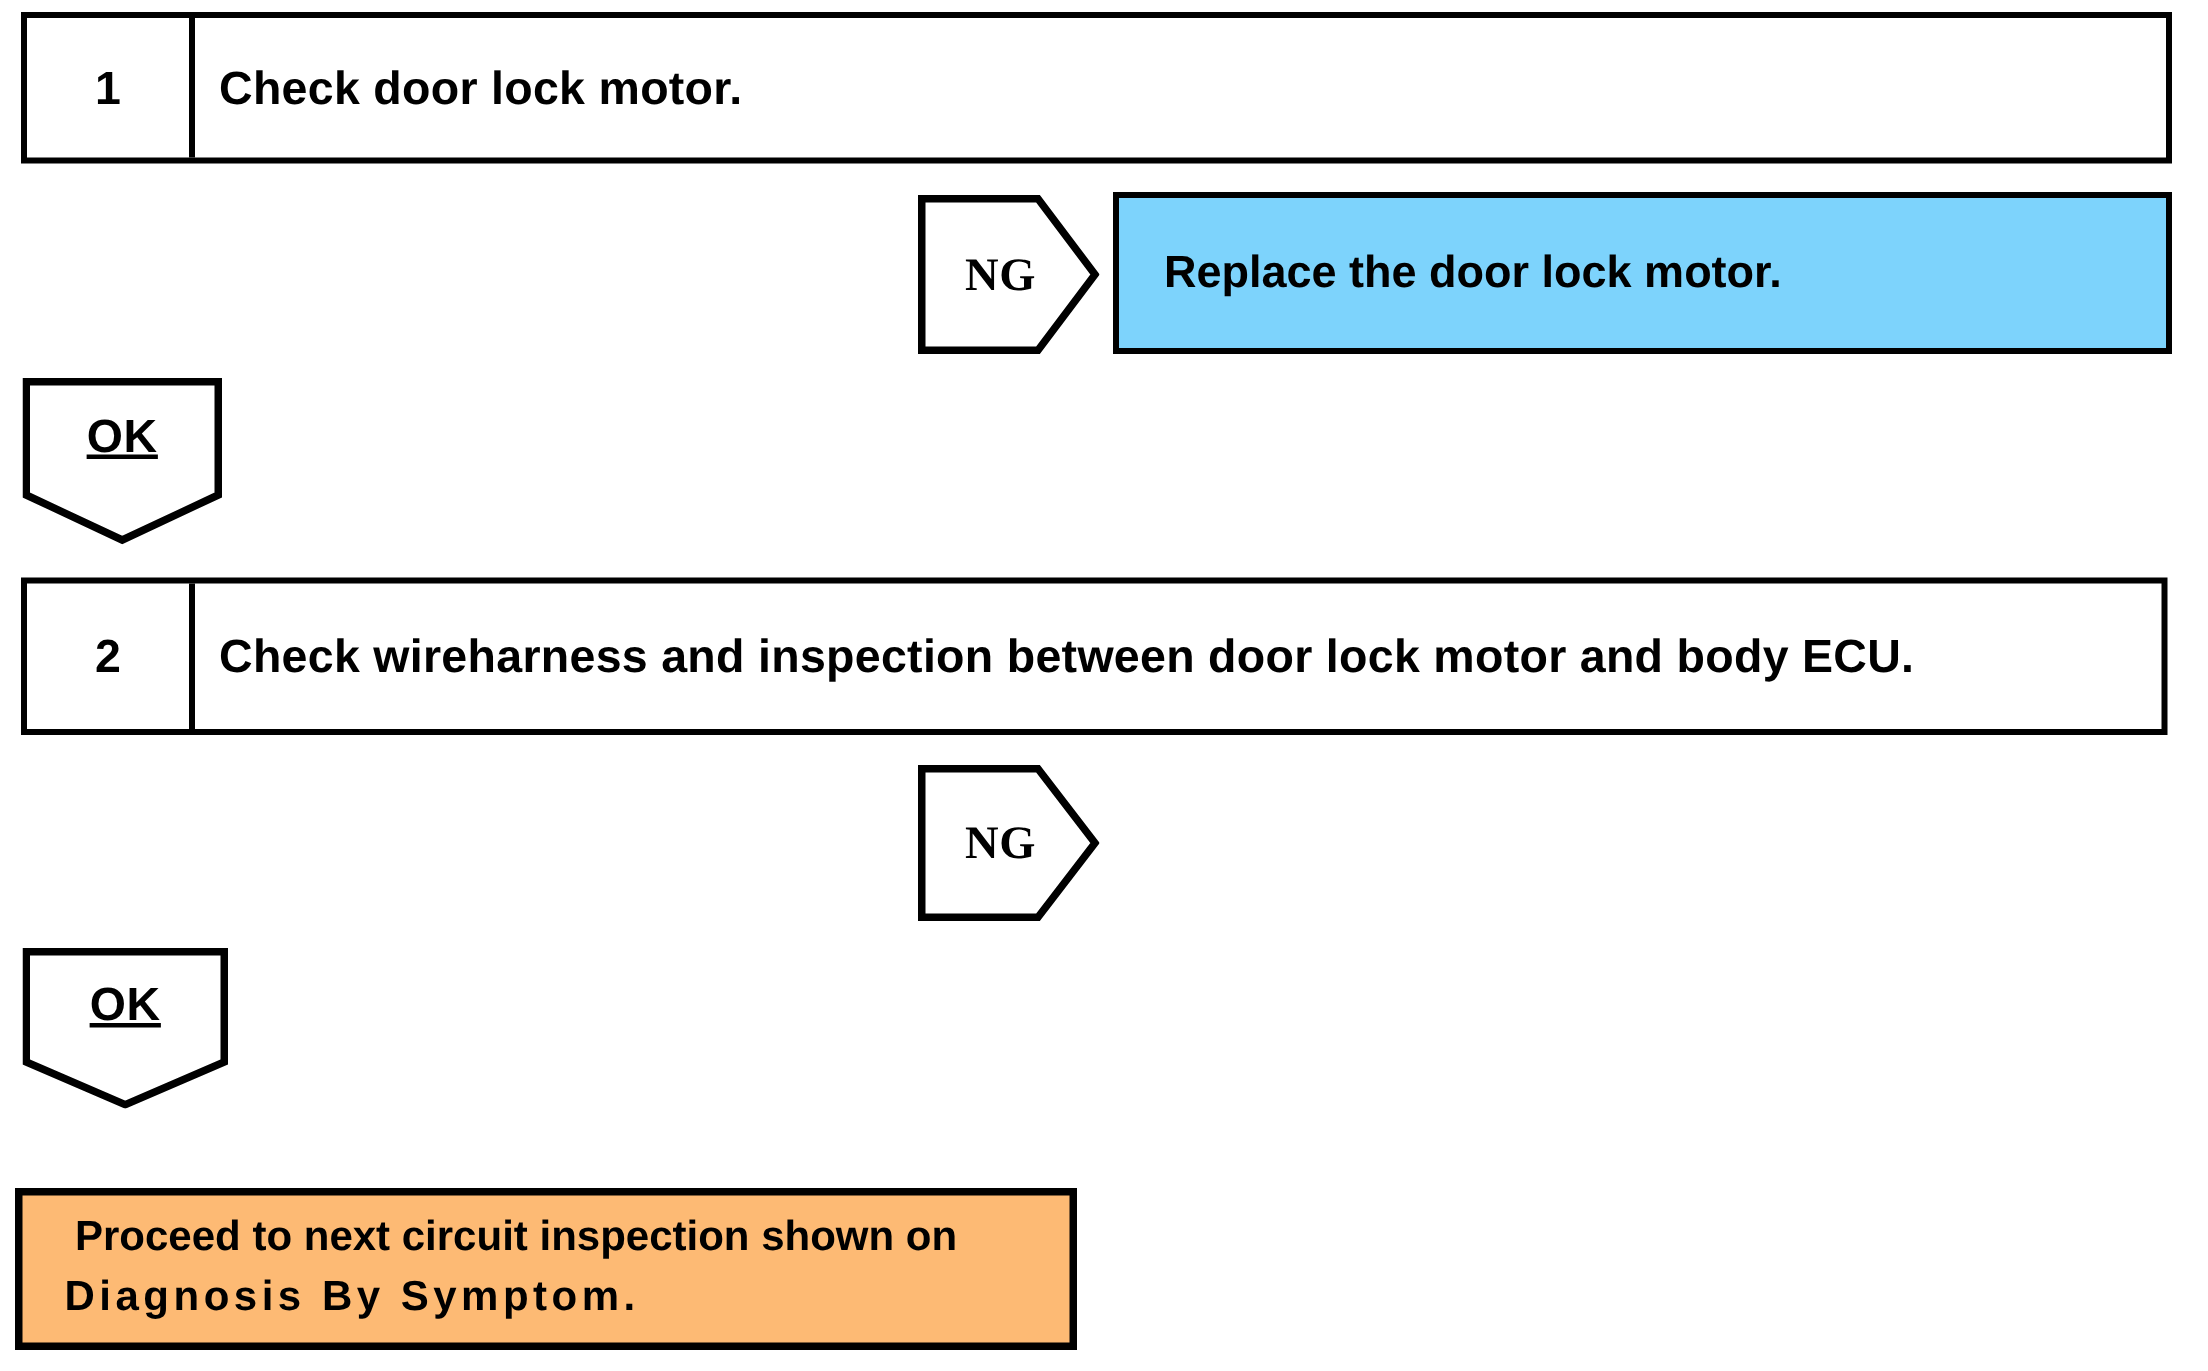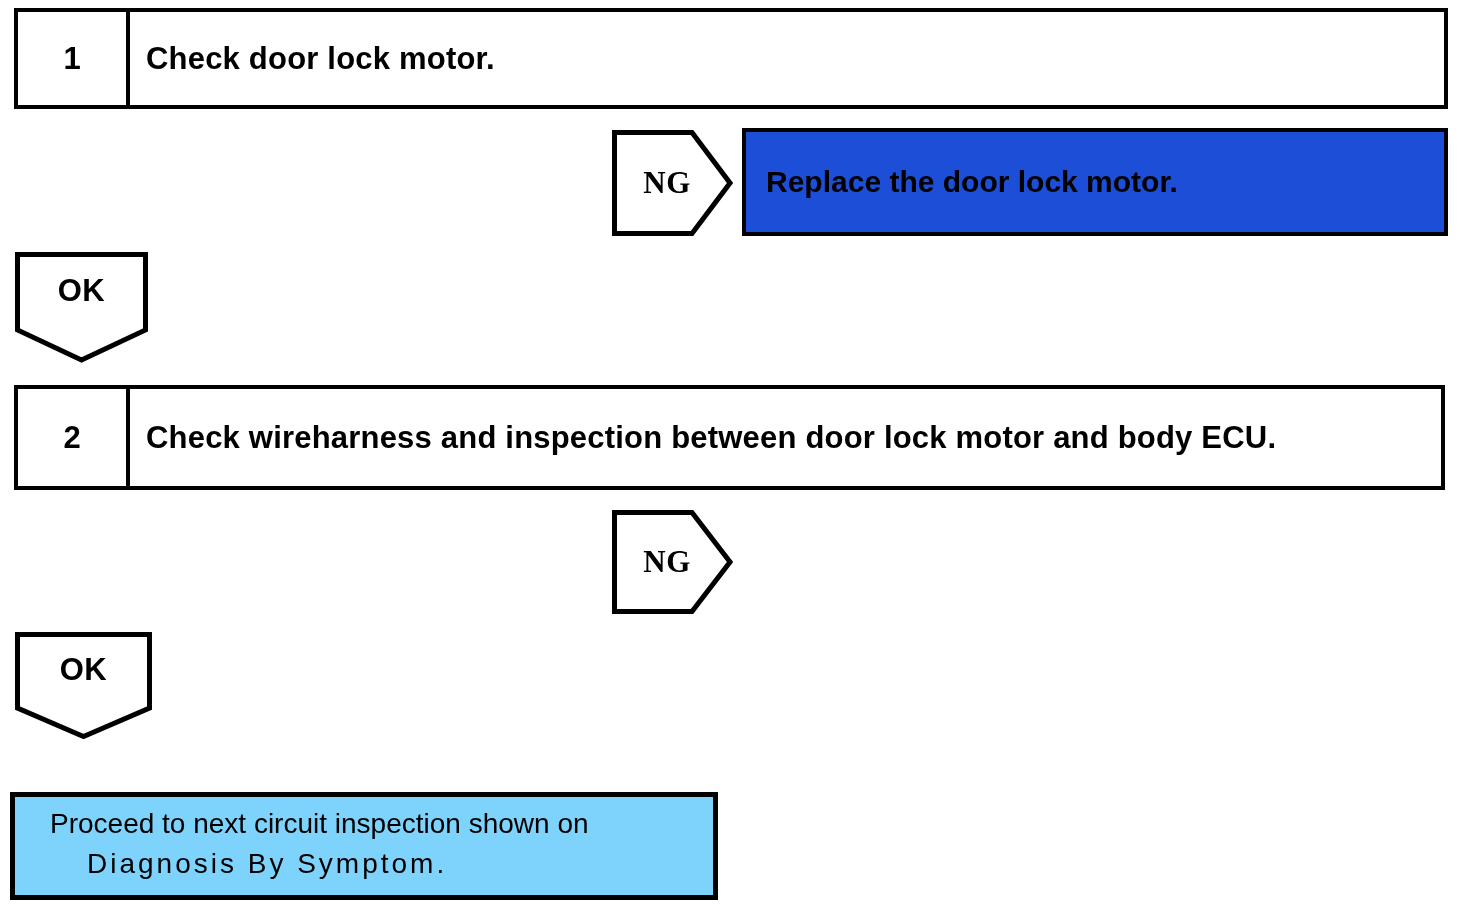--- a/index.html
+++ b/index.html
@@ -39,24 +39,24 @@
     padding-left: 16px;
     font-weight: bold;
     font-size: 31px;
     letter-spacing: 0.2px;
     white-space: nowrap;
   }
   
   .result-box {
     position: absolute;
     border: 4px solid #000;
-    background: #1d4ed8;
+    background: #7dd3fc;
     display: flex;
     align-items: center;
-    padding-left: 20px;
+    padding-left: 30px;
     font-weight: bold;
     font-size: 30px;
     white-space: nowrap;
   }
   
   .tag { position: absolute; }
   .tag svg {
     position: absolute;
     left: 0; top: 0;
     width: 100%; height: 100%;
@@ -72,34 +72,34 @@
     position: absolute;
     left: 0; top: 0;
     display: flex;
     align-items: center;
     justify-content: center;
     font-weight: bold;
     font-size: 31px;
     letter-spacing: 0.5px;
   }
   .ng-label { width: 110px; height: 100%; font-family: Liberation Serif, serif; }
-  .ok-label { width: 100%; }
+  .ok-label { width: 100%; text-decoration: underline; }
   
   .conclusion-box {
     position: absolute;
     border: 5px solid #000;
-    background: #7dd3fc;
-    font-weight: normal;
+    background: #fdba74;
+    font-weight: bold;
     font-size: 28px;
     line-height: 40px;
     padding: 7px 10px 0 28px;
     white-space: nowrap;
   }
   .c-line1 { text-indent: 7px; }
-  .c-line2 { letter-spacing: 3px; margin-left: 44px; }
+  .c-line2 { letter-spacing: 3px; }
 </style>
 </head>
 <body>
 
 <div class="canvas">
 
   <div class="step-box" style="left:14px; top:8px; width:1434px; height:101px;">
     <div class="step-num-cell">
       <span>1</span>
     </div>

